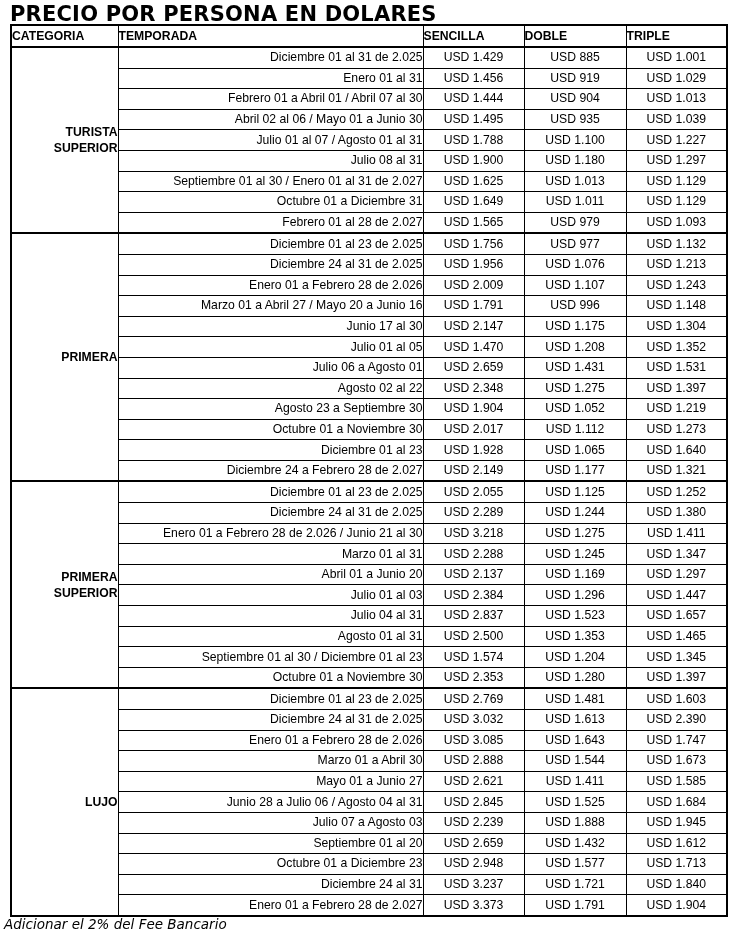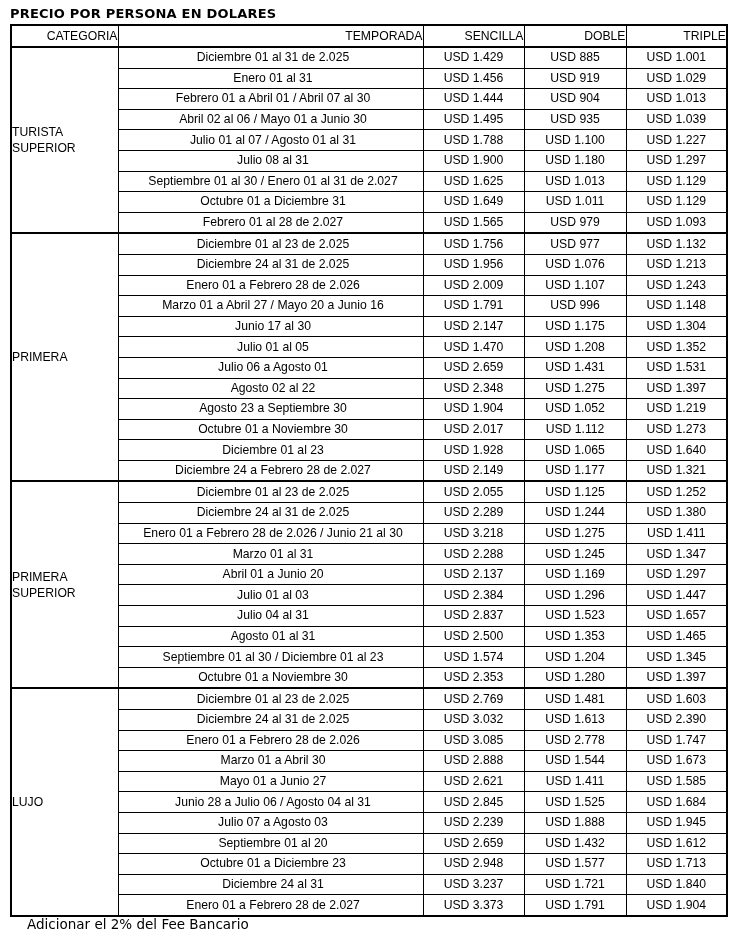--- a/index.html
+++ b/index.html
@@ -1,26 +1,26 @@
 <!DOCTYPE html>
 <html><head>
 <meta charset="utf-8">
 <style>
   html, body { margin:0; padding:0; background:#ffffff; }
   body { width:741px; height:936px; position:relative; overflow:hidden; font-family:"Liberation Sans", "DejaVu Sans", sans-serif; color:#000; }
-  .title { position:absolute; left:10px; top:5px; font-family:"DejaVu Sans", sans-serif; font-weight:bold; font-size:13px; letter-spacing:0.2px; line-height:18px; }
+  .title { position:absolute; left:10px; top:5px; font-family:"DejaVu Sans", sans-serif; font-weight:bold; font-size:21px; letter-spacing:0.2px; line-height:18px; }
   table.prices { position:absolute; left:10px; top:24px; width:716px; border-collapse:collapse; table-layout:fixed; border:2px solid #000; }
   table.prices th, table.prices td { border:1px solid #000; padding:0; font-size:12.2px; height:19.6px; line-height:19px; white-space:nowrap; overflow:hidden; }
-  table.prices thead th { border-bottom:2px solid #000; font-weight:normal; text-align:right; height:20px; }
-  table.prices td.cat { font-weight:normal; text-align:left; white-space:normal; line-height:16px; border-right:1px solid #000; }
-  table.prices td.season { text-align:center; padding-left:5px; }
+  table.prices thead th { border-bottom:2px solid #000; font-weight:bold; text-align:left; height:20px; }
+  table.prices td.cat { font-weight:bold; text-align:right; white-space:normal; line-height:16px; border-right:1px solid #000; }
+  table.prices td.season { text-align:right; padding-left:5px; }
   table.prices td.price { text-align:center; }
   tbody.group { border-top:2px solid #000; }
   col.c0 { width:107px; } col.c1 { width:305px; } col.c2 { width:101px; } col.c3 { width:102px; } col.c4 { width:101px; }
-  .footer { position:absolute; left:27px; top:915px; font-family:"DejaVu Sans", sans-serif; font-size:13.5px; line-height:18px; }
+  .footer { position:absolute; left:4px; top:915px; font-family:"DejaVu Sans", sans-serif; font-size:13.5px; line-height:18px;font-style:italic; }
 </style>
 </head>
 <body>
 
 <div class="title">PRECIO POR PERSONA EN DOLARES</div>
 
 <table class="prices">
   <colgroup>
       <col class="c0">
       <col class="c1">
@@ -242,21 +242,21 @@
       </tr>
       <tr>
         <td class="season">Diciembre 24 al 31 de 2.025</td>
         <td class="price">USD 3.032</td>
         <td class="price">USD 1.613</td>
         <td class="price">USD 2.390</td>
       </tr>
       <tr>
         <td class="season">Enero 01 a Febrero 28 de 2.026</td>
         <td class="price">USD 3.085</td>
-        <td class="price">USD 2.778</td>
+        <td class="price">USD 1.643</td>
         <td class="price">USD 1.747</td>
       </tr>
       <tr>
         <td class="season">Marzo 01 a Abril 30</td>
         <td class="price">USD 2.888</td>
         <td class="price">USD 1.544</td>
         <td class="price">USD 1.673</td>
       </tr>
       <tr>
         <td class="season">Mayo 01 a Junio 27</td>

